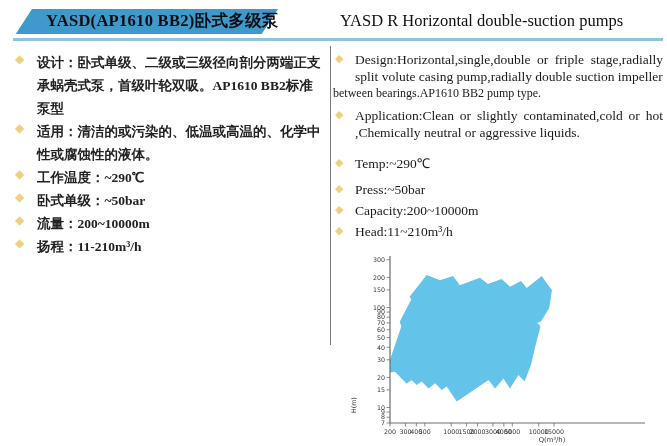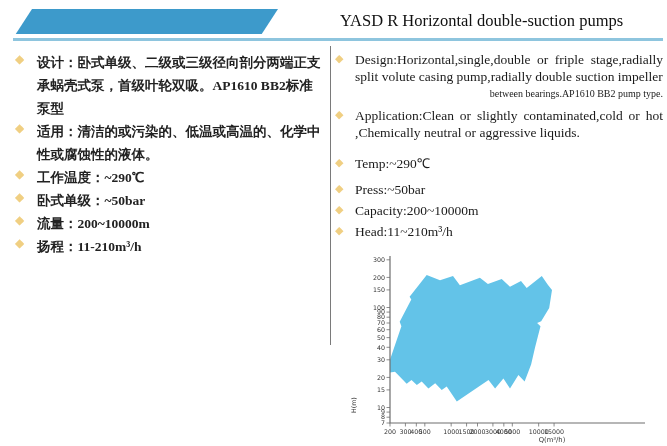--- a/index.html
+++ b/index.html
@@ -27,37 +27,38 @@
 
   
   .left-col { position:absolute; left:8px; top:51px; width:318px; }
   .l-item { position:relative; padding-left:29px; font-size:13.5px; font-weight:bold; line-height:23px; color:#222; }
   .bullet { position:absolute; left:7px; top:2px; color:#F0CF82; font-size:12px; line-height:1; font-family:"DejaVu Sans", sans-serif; }
 
   
   .right-col { position:absolute; left:333px; top:51px; width:330px; }
   .r-item { position:relative; padding-left:22px; font-size:13.5px; line-height:17px; text-align:justify; color:#1a1a1a; }
   .r-item .bullet { left:2px; top:2px; font-size:11px; }
-  .r-overflow { font-size:10px; line-height:17px;text-align:right; }
+  .r-overflow { font-size:12px; line-height:17px; }
   .mt-app { margin-top:5px; }
   .mt-temp { margin-top:14px; }
   .mt-press { margin-top:9px; }
   .mt-short { margin-top:4px; }
 
   
   .chart { position:absolute; left:340px; top:250px; width:327px; height:196px; }
   .chart svg { display:block; }
   .chart text { font-family:"DejaVu Sans", sans-serif; }
 </style>
 </head>
 <body>
 
 <div class="page">
 
   <div class="banner"></div>
+  <div class="banner-title">YASD(AP1610 BB2)卧式多级泵</div>
   <div class="title-en">YASD R Horizontal double-suction pumps</div>
   <div class="rule"></div>
   <div class="divider"></div>
 
   <div class="left-col">
     <div class="l-item">
       <span class="bullet">◆</span>
       <span>设计：卧式单级、二级或三级径向剖分两端正支承蜗壳式泵，首级叶轮双吸。AP1610 BB2标准泵型</span>
     </div>
     <div class="l-item">

